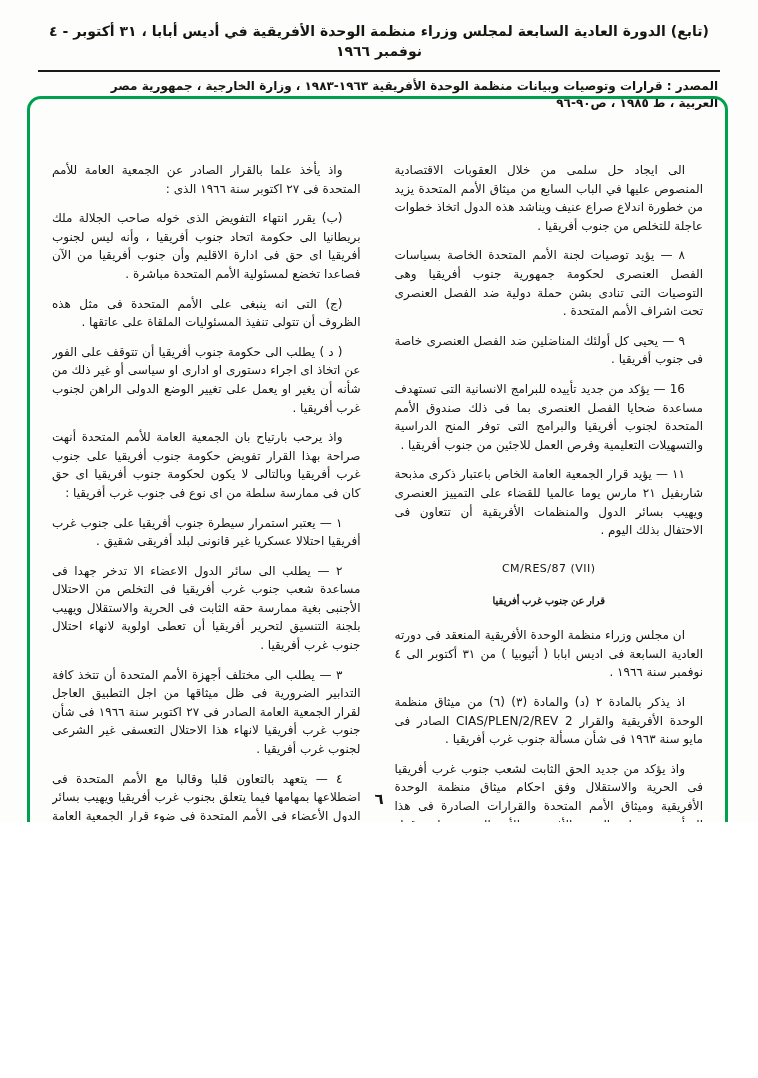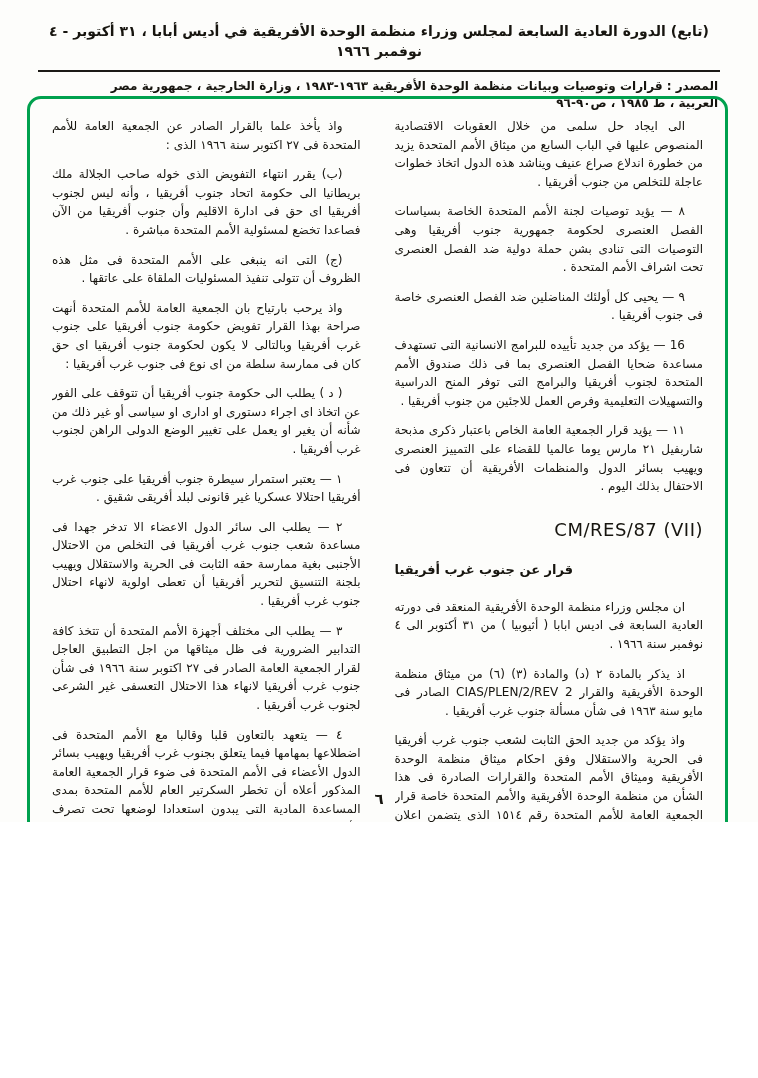--- a/index.html
+++ b/index.html
@@ -57,38 +57,40 @@
     gap: 34px;
     height: 100%;
   }
   .column {
     flex: 1 1 0;
     min-width: 0;
     font-size: 12px;
     line-height: 1.55;
     text-align: justify;
     overflow: hidden;
+    margin-top: 44px;
   }
   .column p.para {
     margin: 0 0 11px 0;
     text-indent: 18px;
   }
   .res-code {
     direction: ltr;
-    text-align: right;
+    text-align: center;
     unicode-bidi: embed;
-    font-size: 18px;
+    font-size: 11px;
     letter-spacing: 0.5px;
     margin: 20px 0 16px 0;
   }
   .res-heading {
-    text-align: left;
+    text-align: center;
     font-weight: bold;
-    font-size: 13px;
+    font-size: 10px;
     margin: 4px 0 18px 0;
+    font-family: Liberation Serif, serif;
   }
   .page-number {
     position: absolute;
     bottom: 14px;
     left: 0;
     right: 0;
     text-align: center;
     font-size: 15px;
     font-weight: bold;
   }
@@ -117,22 +119,22 @@
         <h2 class="res-heading">قرار عن جنوب غرب أفريقيا</h2>
         <p class="para">ان مجلس وزراء منظمة الوحدة الأفريقية المنعقد فى دورته العادية السابعة فى اديس ابابا ( أثيوبيا ) من ٣١ أكتوبر الى ٤ نوفمبر سنة ١٩٦٦ .</p>
         <p class="para">اذ يذكر بالمادة ٢ (د) والمادة (٣) (٦) من ميثاق منظمة الوحدة الأفريقية والقرار CIAS/PLEN/2/REV 2 الصادر فى مايو سنة ١٩٦٣ فى شأن مسألة جنوب غرب أفريقيا .</p>
         <p class="para">واذ يؤكد من جديد الحق الثابت لشعب جنوب غرب أفريقيا فى الحرية والاستقلال وفق احكام ميثاق منظمة الوحدة الأفريقية وميثاق الأمم المتحدة والقرارات الصادرة فى هذا الشأن من منظمة الوحدة الأفريقية والأمم المتحدة خاصة قرار الجمعية العامة للأمم المتحدة رقم ١٥١٤ الذى يتضمن اعلان منح الاستقلال للبلدان والشعوب المستعمرة .</p>
       </section>
 
       <section class="column">
         <p class="para">واذ يأخذ علما بالقرار الصادر عن الجمعية العامة للأمم المتحدة فى ٢٧ اكتوبر سنة ١٩٦٦ الذى :</p>
         <p class="para">(ب) يقرر انتهاء التفويض الذى خوله صاحب الجلالة ملك بريطانيا الى حكومة اتحاد جنوب أفريقيا ، وأنه ليس لجنوب أفريقيا اى حق فى ادارة الاقليم وأن جنوب أفريقيا من الآن فصاعدا تخضع لمسئولية الأمم المتحدة مباشرة .</p>
         <p class="para">(ج) التى انه ينبغى على الأمم المتحدة فى مثل هذه الظروف أن تتولى تنفيذ المسئوليات الملقاة على عاتقها .</p>
+        <p class="para">( د ) يطلب الى حكومة جنوب أفريقيا أن تتوقف على الفور عن اتخاذ اى اجراء دستورى او ادارى او سياسى أو غير ذلك من شأنه أن يغير او يعمل على تغيير الوضع الدولى الراهن لجنوب غرب أفريقيا .</p>
         <p class="para">واذ يرحب بارتياح بان الجمعية العامة للأمم المتحدة أنهت صراحة بهذا القرار تفويض حكومة جنوب أفريقيا على جنوب غرب أفريقيا وبالتالى لا يكون لحكومة جنوب أفريقيا اى حق كان فى ممارسة سلطة من اى نوع فى جنوب غرب أفريقيا :</p>
-        <p class="para">( د ) يطلب الى حكومة جنوب أفريقيا أن تتوقف على الفور عن اتخاذ اى اجراء دستورى او ادارى او سياسى أو غير ذلك من شأنه أن يغير او يعمل على تغيير الوضع الدولى الراهن لجنوب غرب أفريقيا .</p>
         <p class="para">١ — يعتبر استمرار سيطرة جنوب أفريقيا على جنوب غرب أفريقيا احتلالا عسكريا غير قانونى لبلد أفريقى شقيق .</p>
         <p class="para">٢ — يطلب الى سائر الدول الاعضاء الا تدخر جهدا فى مساعدة شعب جنوب غرب أفريقيا فى التخلص من الاحتلال الأجنبى بغية ممارسة حقه الثابت فى الحرية والاستقلال ويهيب بلجنة التنسيق لتحرير أفريقيا أن تعطى اولوية لانهاء احتلال جنوب غرب أفريقيا .</p>
         <p class="para">٣ — يطلب الى مختلف أجهزة الأمم المتحدة أن تتخذ كافة التدابير الضرورية فى ظل ميثاقها من اجل التطبيق العاجل لقرار الجمعية العامة الصادر فى ٢٧ اكتوبر سنة ١٩٦٦ فى شأن جنوب غرب أفريقيا لانهاء هذا الاحتلال التعسفى غير الشرعى لجنوب غرب أفريقيا .</p>
         <p class="para">٤ — يتعهد بالتعاون قلبا وقالبا مع الأمم المتحدة فى اضطلاعها بمهامها فيما يتعلق بجنوب غرب أفريقيا ويهيب بسائر الدول الأعضاء فى الأمم المتحدة فى ضوء قرار الجمعية العامة المذكور أعلاه أن تخطر السكرتير العام للأمم المتحدة بمدى المساعدة المادية التى يبدون استعدادا لوضعها تحت تصرف الأمم المتحدة فى تنفيذ قرارها على نحو فاعلى .</p>
       </section>
 
     </div>
   </div>
 
   <div class="page-number">٦</div>

